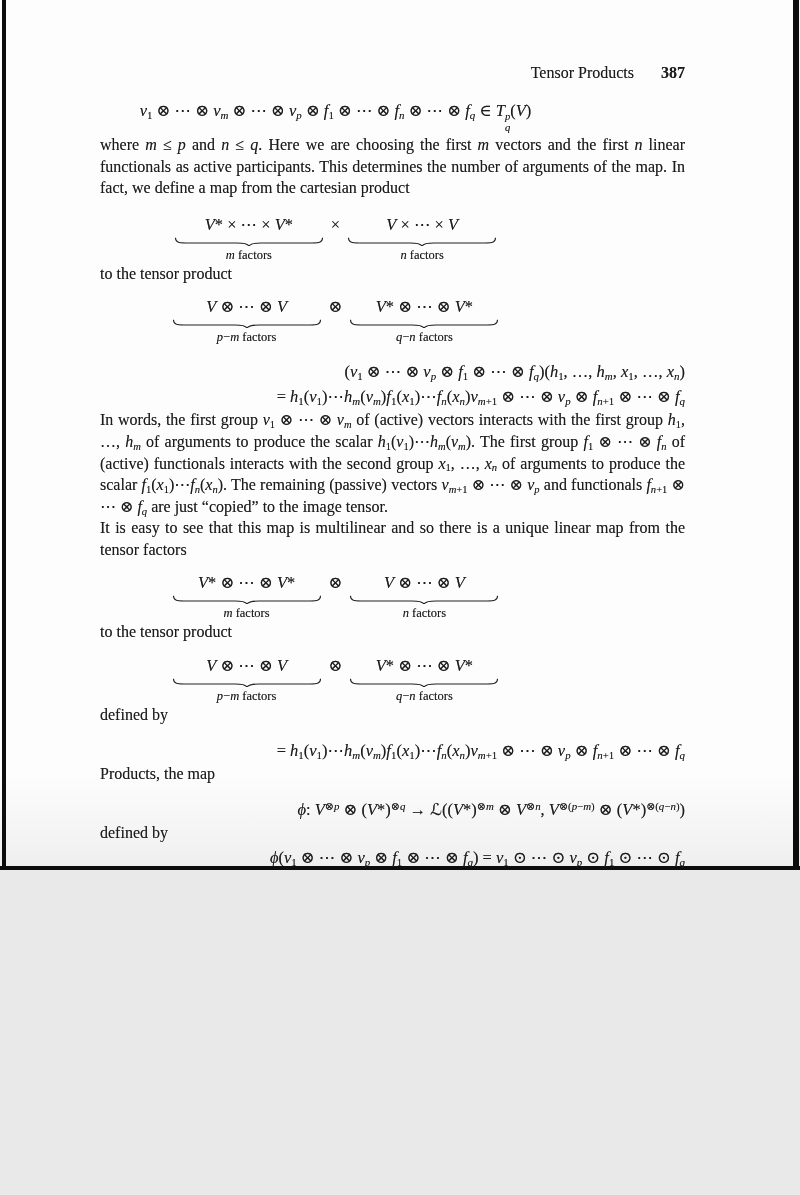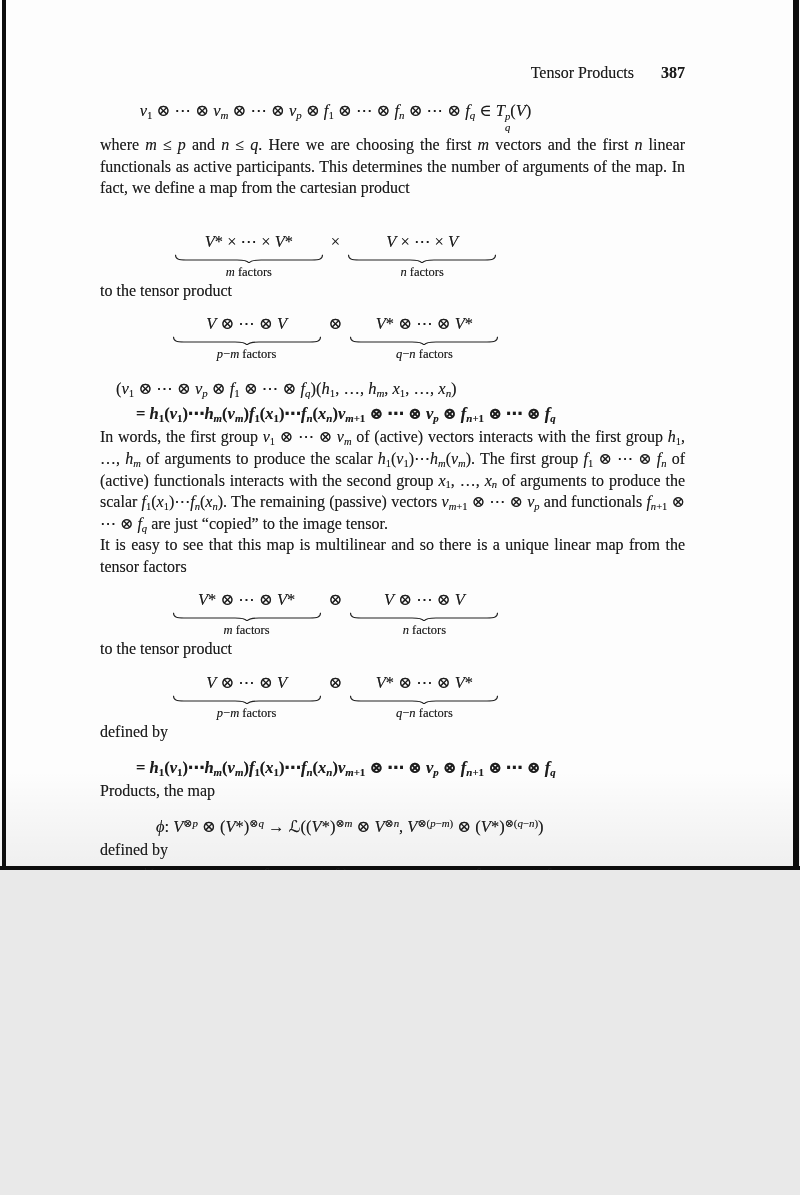--- a/index.html
+++ b/index.html
@@ -20,25 +20,25 @@
     background:linear-gradient(to bottom,rgba(0,0,0,0) 0%,rgba(0,0,0,0.055) 100%);}
   .content{position:absolute;left:100px;top:0;width:585px;}
 
   .runhead{display:flex;justify-content:flex-end;align-items:baseline;gap:27px;
     padding-top:62px;font-size:16px;line-height:21px;}
   .runhead .num{font-weight:700;font-family:Liberation Serif, serif;}
 
   p.body{margin:0;font-size:16px;line-height:21.6px;text-align:justify;}
   .math, .eq{font-family:"Liberation Serif","DejaVu Serif","DejaVu Sans",serif;}
 
-  .eq{font-size:16.5px;line-height:24px;white-space:nowrap;}
+  .eq{font-size:16.5px;line-height:24px;white-space:nowrap;text-align:right;}
   .eq-center{text-align:center;transform:translateX(-57px);}
   .eqline{line-height:25px;}
   .ind1{padding-left:16px;}
-  .ind2{padding-left:36px;font-weight:bold;}
+  .ind2{padding-left:36px;}
   .ind-phi{padding-left:56px;}
   .ind-phidef{padding-left:40px;}
 
   .braced{display:flex;justify-content:center;align-items:flex-start;transform:translateX(-57px);
     font-size:16.5px;white-space:nowrap;}
   .ubgroup{display:inline-flex;flex-direction:column;align-items:center;}
   .ubexpr{line-height:22px;padding:0 3px;}
   .ubsvg{display:block;width:100%;height:9px;margin-top:1px;}
   .ublabel{font-size:12.5px;line-height:15px;margin-top:2px;white-space:nowrap;}
   .ubop{margin:0 7px;line-height:22px;}
@@ -46,21 +46,21 @@
   sub{font-size:66%;line-height:0;position:relative;top:0.28em;vertical-align:baseline;}
   sup{font-size:66%;line-height:0;position:relative;top:-0.5em;vertical-align:baseline;}
   .ss{display:inline-flex;flex-direction:column;font-size:64%;line-height:1.02;
     vertical-align:-0.42em;text-align:left;}
   .ss span{display:block;}
 
   
   .m-intro{margin-top:43px;}
   .m-eq1{margin-top:16px;}
   .m-where{margin-top:13px;}
-  .m-eq2{margin-top:32px;}
+  .m-eq2{margin-top:15px;}
   .m-tt1{margin-top:7px;}
   .m-eq3{margin-top:12px;}
   .m-rem{margin-top:10px;}
   .m-eq4{margin-top:14px;}
   .m-inwords{margin-top:11px;}
   .m-easy{margin-top:19px;}
   .m-eq5{margin-top:12px;}
   .m-tt2{margin-top:8px;}
   .m-eq6{margin-top:12px;}
   .m-def1{margin-top:9px;}

